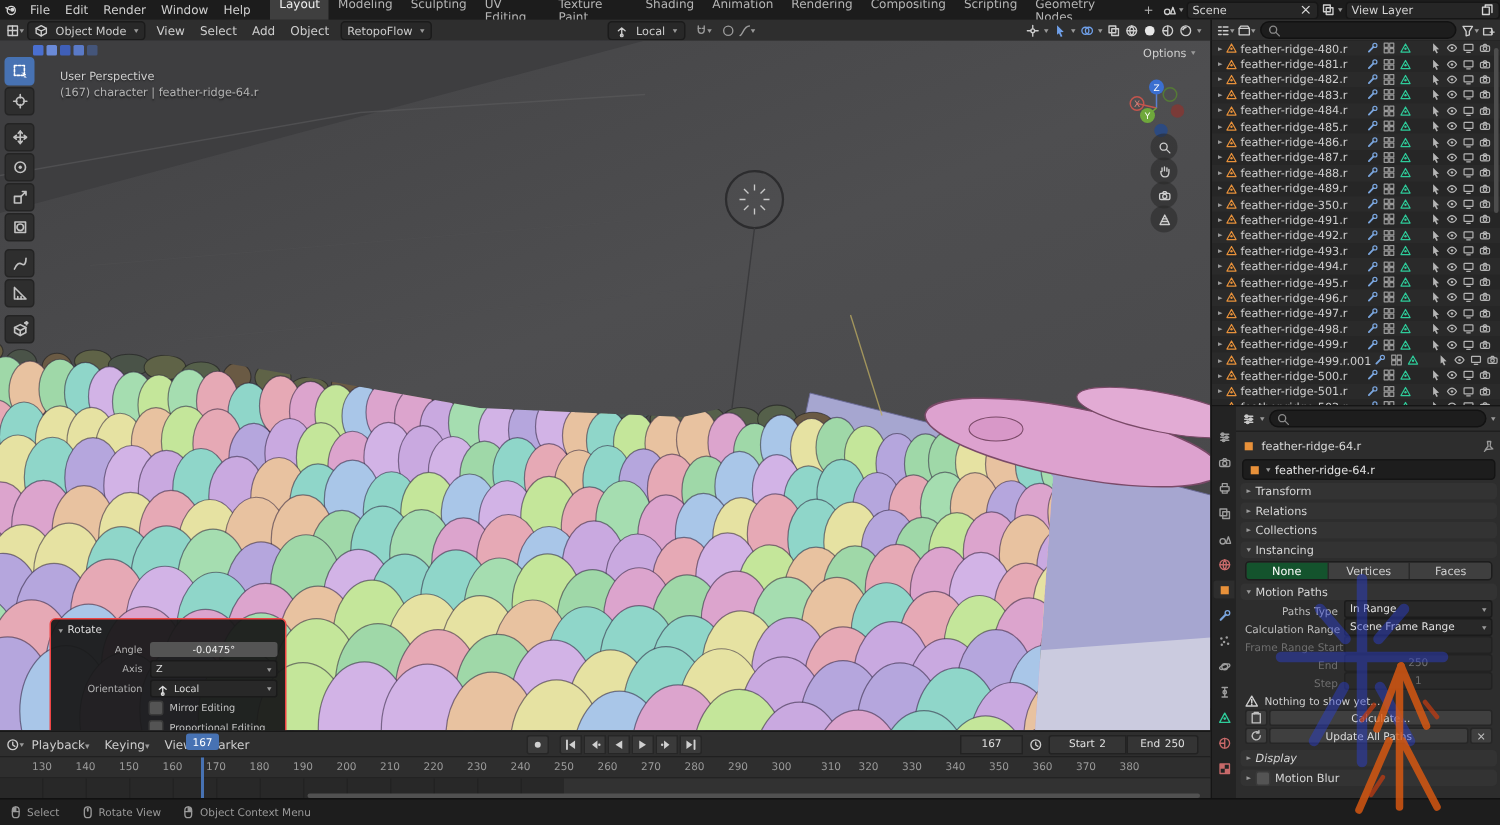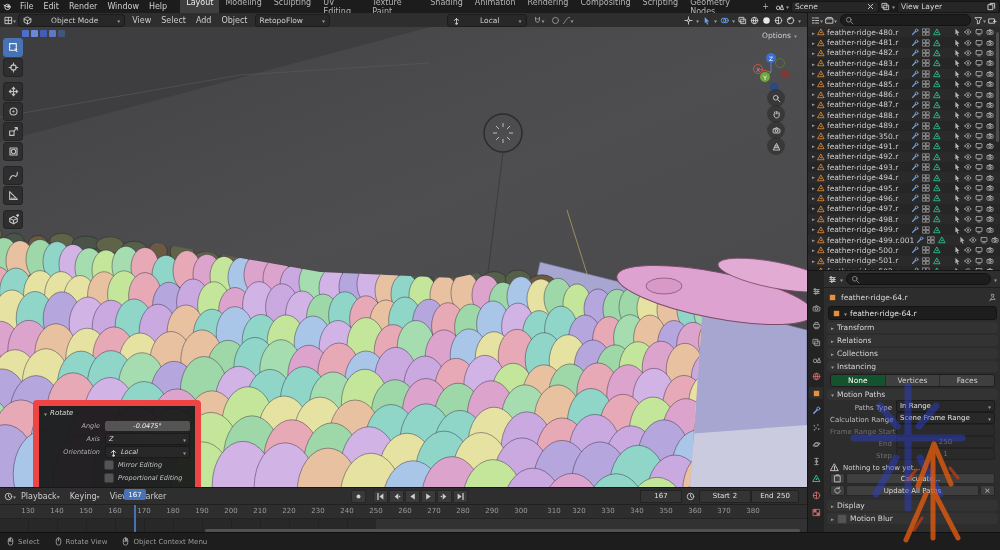--- a/index.html
+++ b/index.html
@@ -19,40 +19,40 @@
   #scene-block{margin-left:auto;display:flex;align-items:center;gap:2px;}
   .tb-field{background:#262626;border:1px solid #161616;border-radius:3px;height:10px;
             display:flex;align-items:center;padding:0 3px;gap:3px;font-size:7.5px;color:#d5d5d5;}
   
   .ed-header{background:#2e2e2e;border-bottom:1px solid #1a1a1a;display:flex;align-items:center;
              font-size:8px;color:#cdcdcd;}
   #vp-header{left:0;top:13px;width:807px;height:14px;}
   #ol-header{left:807px;top:13px;width:193px;height:14px;border-left:1px solid #151515;}
   .hdr-menu{padding:0 5px;}
   .hdr-drop{background:#282828;border:1px solid #1b1b1b;border-radius:3px;height:11px;
-            display:flex;align-items:center;gap:19px;padding:0 4px;margin:0 2px;font-size:7.5px;}
+            display:flex;align-items:center;gap:5px;padding:0 4px;margin:0 2px;font-size:7.5px;}
   .chev{font-size:6px;color:#9a9a9a;transform:scaleY(.8);}
   
   #viewport{left:0;top:27px;width:807px;height:460px;background:#454547;overflow:hidden;}
   #vp-overlay-text{left:40px;top:18px;line-height:11px;font-size:7.5px;color:#d2d2d2;text-shadow:0 1px 1px rgba(0,0,0,.5);}
   #vp-overlay-text .sub{color:#b2b2b2;}
   #vp-options{right:10px;top:4px;font-size:7.5px;color:#cfcfcf;display:flex;gap:3px;align-items:center;}
   #toolshelf{left:3px;top:11px;width:19px;display:flex;flex-direction:column;gap:1px;}
   .tool-btn{width:18px;height:17px;border-radius:3px;background:#2e2e2e;border:1px solid #242424;
             display:flex;align-items:center;justify-content:center;color:#c2c2c2;}
   .tool-btn.active{background:#4772b3;color:#fff;border-color:#4772b3;}
   .tool-gap{height:3px;}
   #retopo-icons{left:22px;top:3px;display:flex;gap:2px;}
   .rf-ic{width:7px;height:7px;border-radius:1px;}
   #nav-gizmo{right:14px;top:23px;width:44px;height:44px;}
   .vp-navbtn{right:22px;width:18px;height:18px;border-radius:9px;background:rgba(40,40,40,.55);
              display:flex;align-items:center;justify-content:center;color:#cdcdcd;}
   
-  #rotate-panel{left:33px;top:373px;width:146px;background:rgba(25,25,25,.95);border:6px solid #ef4444;
-                border-radius:4px;font-size:6.5px;color:#c4c4c4;padding:3px 5px 5px;font-style:italic;}
+  #rotate-panel{left:33px;top:385px;width:146px;background:rgba(25,25,25,.95);border:1px solid #ef4444;
+                border-radius:4px;font-size:6.5px;color:#c4c4c4;padding:3px 5px 5px;}
   #rotate-panel .title{font-size:7px;color:#dedede;margin-bottom:3px;}
   .rp-row{display:flex;align-items:center;height:12px;margin-top:1px;}
   .rp-label{width:56px;text-align:right;padding-right:5px;color:#b2b2b2;}
   .rp-field{flex:1;background:#545454;border-radius:2px;height:10px;display:flex;align-items:center;
             justify-content:center;color:#f0f0f0;}
   .rp-drop{flex:1;background:#282828;border:1px solid #1a1a1a;border-radius:2px;height:10px;
            display:flex;align-items:center;padding:0 3px;gap:3px;color:#dcdcdc;}
   .rp-drop .chev{margin-left:auto;}
   .rp-check{width:8px;height:8px;background:#545454;border-radius:2px;margin-right:4px;border:1px solid #3a3a3a;}
   
@@ -594,20 +594,24 @@
       <ellipse cx="664" cy="259" rx="18" ry="8" fill="#d898c8" stroke="#7a4a68" stroke-width="0.7"></ellipse>
 
       <circle cx="503" cy="106" r="19" fill="none" stroke="#2c2c2e" stroke-width="1.5"></circle>
       <g stroke="#c9c9c9" stroke-width="0.9">
         <path d="M503,100 v-4 M503,112 v4 M497,106 h-4 M509,106 h4 M499,102 l-3,-3 M507,102 l3,-3 M499,110 l-3,3 M507,110 l3,3"></path>
       </g>
       <path d="M503,125 L488,245" stroke="#3a3a3c" stroke-width="0.9" fill="none"></path>
       <path d="M567,183 L588,250" stroke="#b8a860" stroke-width="0.9" fill="none" opacity="0.8"></path>
     </svg>
 
+    <div id="vp-overlay-text" class="abs">
+      <div>User Perspective</div>
+      <div class="sub">(167) character | feather-ridge-64.r</div>
+    </div>
 
     <div id="retopo-icons" class="abs">
       <span class="rf-ic" style="background:#4a6fd0;"></span>
       <span class="rf-ic" style="background:#6a8ad8;"></span>
       <span class="rf-ic" style="background:#3f5fb8;"></span>
       <span class="rf-ic" style="background:#5a7ac8;"></span>
       <span class="rf-ic" style="background:#44557a;"></span>
     </div>
 
     <div id="vp-options" class="abs">
@@ -2348,21 +2352,21 @@
         <span class="sq-btn">
             <span class="ic">
               <svg viewBox="0 0 10 10" width="9" height="9" fill="none" stroke="currentColor" stroke-width="1" stroke-linecap="round" stroke-linejoin="round" style="color:inherit">
                 <path d="M8 5a3 3 0 1 1-1-2.2M7 1.2v1.8H5.2"></path>
               </svg>
             </span>
           </span>
         <span class="wide-btn">Update All Paths</span>
         <span class="sq-btn">×</span>
       </div>
-      <div class="ppanel" style="margin-top:4px;">
+      <div class="ppanel" style="margin-top:4px;font-style:italic;">
           <span class="chev">▸</span>
           <span>Display</span>
         </div>
       <div class="ppanel">
           <span class="chev">▸</span>
           <span class="rp-check" style="margin:0;"></span>
           <span>Motion Blur</span>
         </div>
     </div>
   </div>

